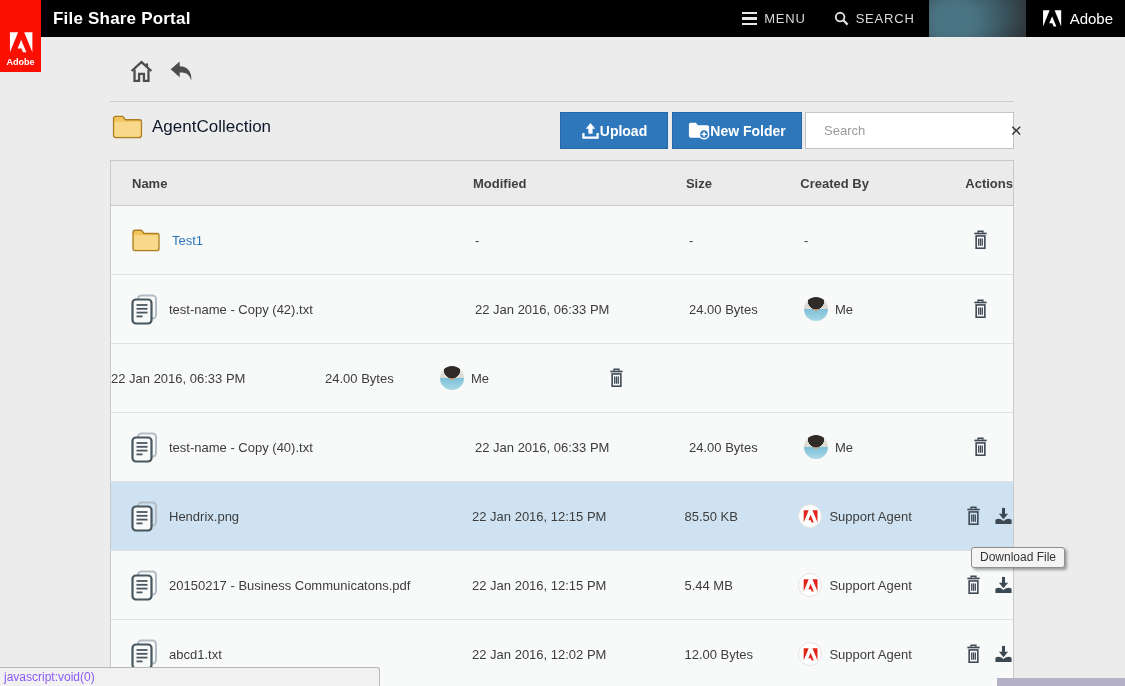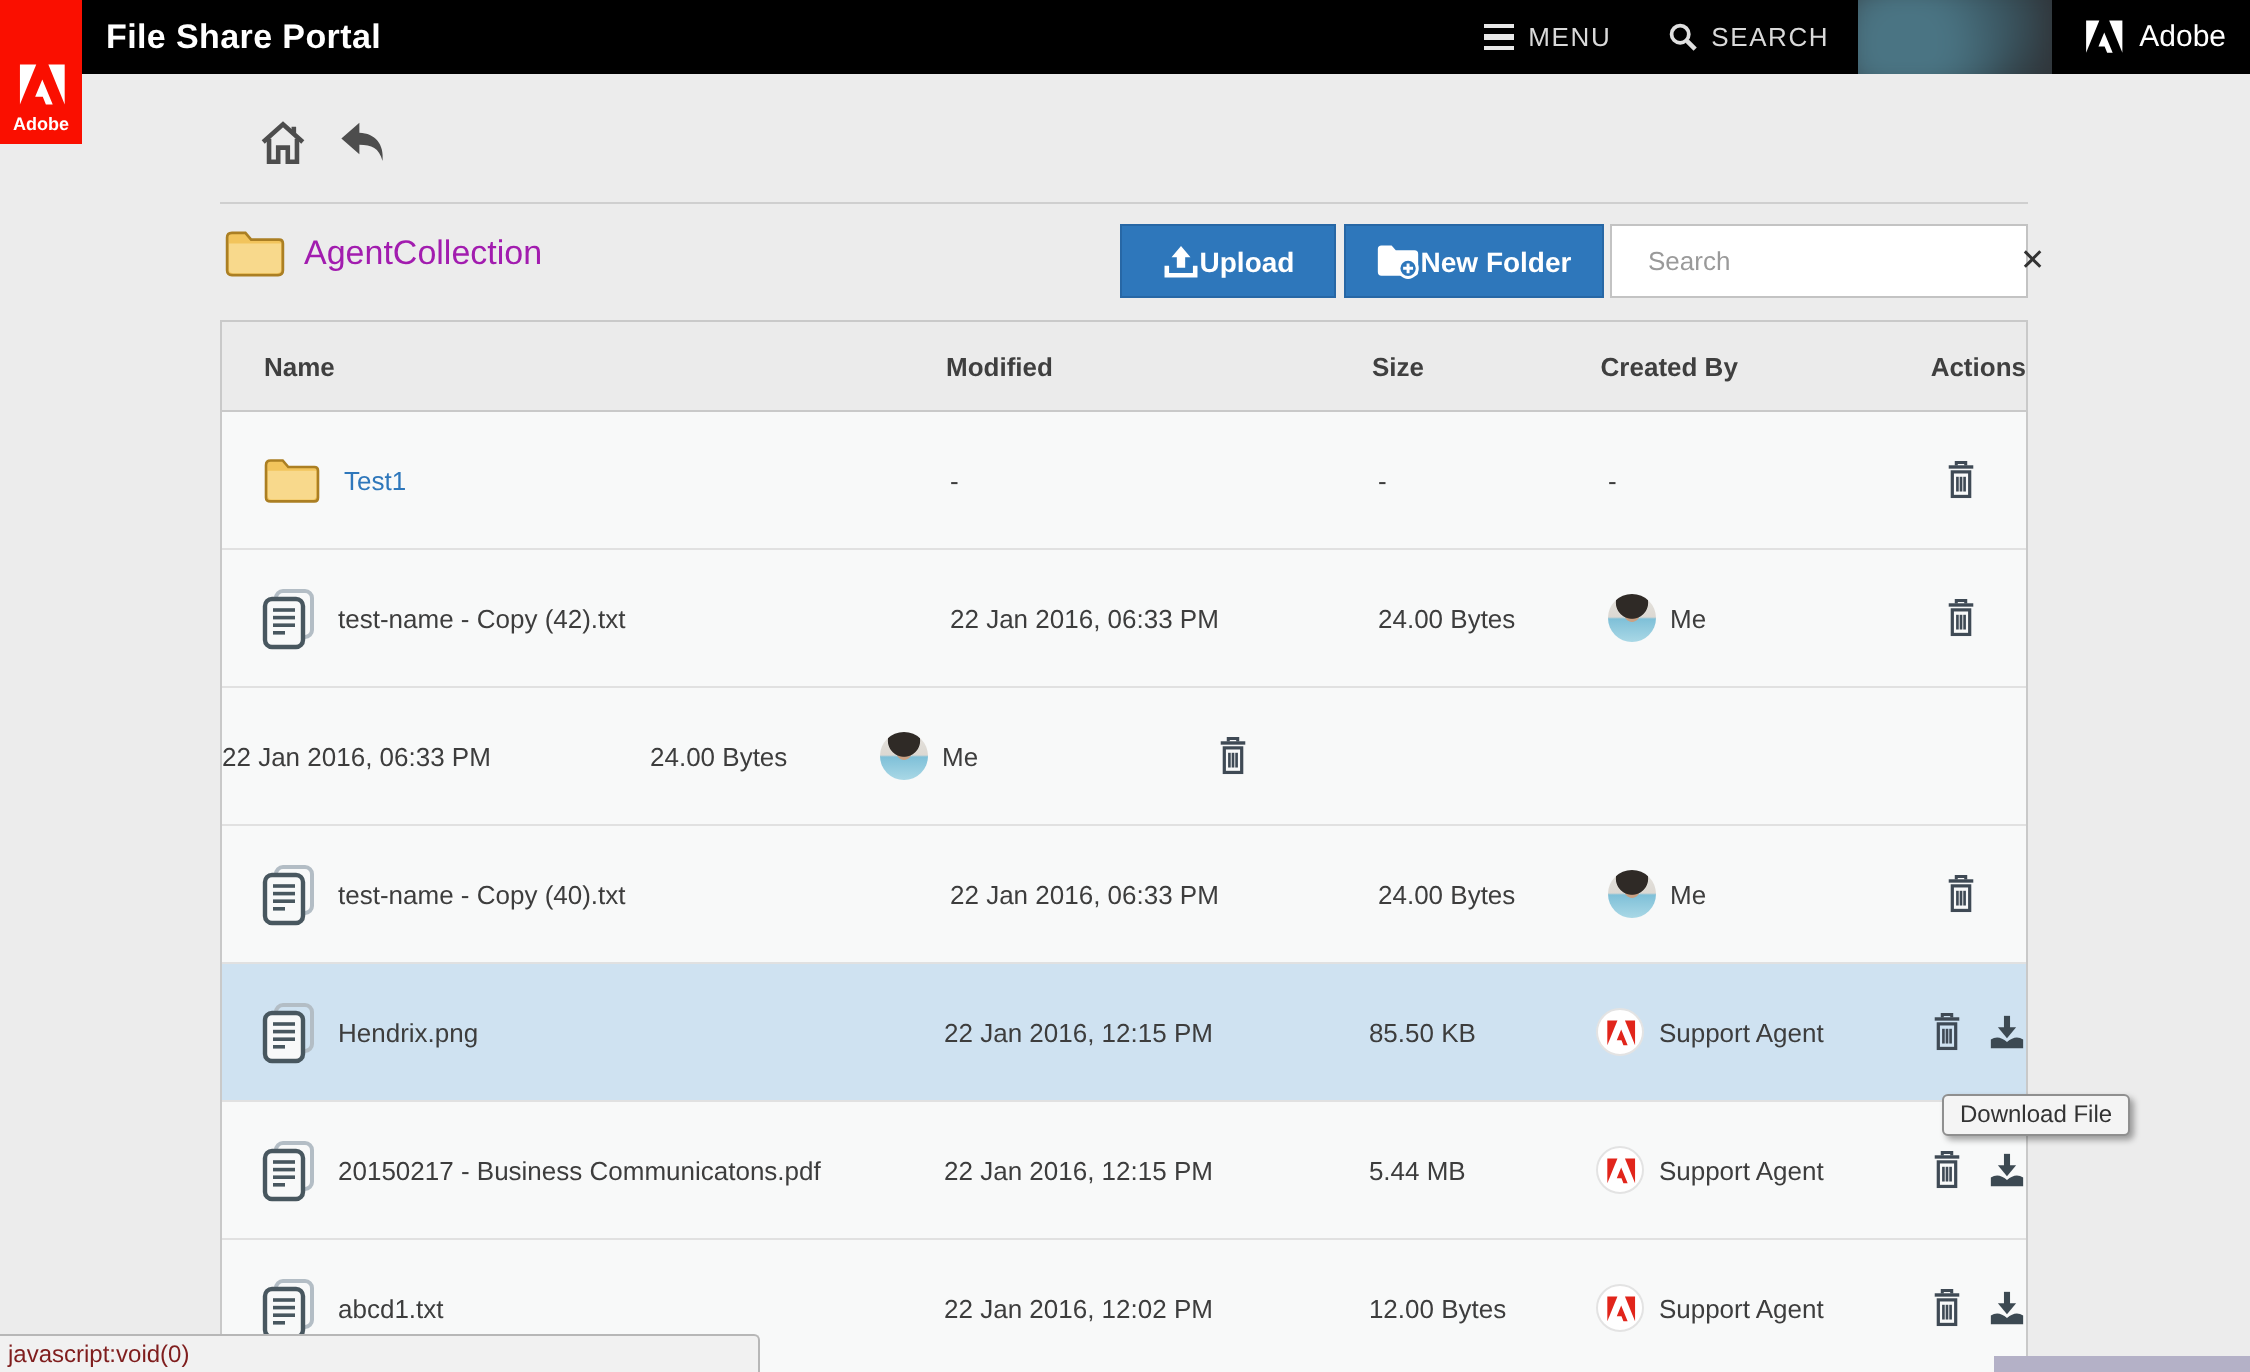--- a/index.html
+++ b/index.html
@@ -32,21 +32,21 @@
   .tb-brand svg { width:20px; height:17px; }
 
   
   .nav-icons { position:absolute; left:127px; top:57px; display:flex; gap:13px; align-items:center; }
   .nav-btn { width:28px; height:28px; display:flex; align-items:center; justify-content:center; cursor:pointer; }
 
   .divider { position:absolute; left:110px; top:101px; width:904px; height:1px; background:#cfcfcf; }
 
   
   .collection { position:absolute; left:112px; top:114px; display:flex; align-items:center; gap:9px; }
-  .collection .col-label { font-size:17px; color:#a21caf; }
+  .collection .col-label { font-size:17px; color:#0f172a; }
   .btn { position:absolute; top:112px; height:37px; background:#2e77bb; border:1px solid #2767a5; color:#fff;
          font-size:14px; font-weight:bold; display:flex; align-items:center; justify-content:center; gap:0; cursor:pointer; }
   .btn-upload { left:560px; width:108px; }
   .btn-newfolder { left:672px; width:130px; }
   .searchbox { position:absolute; left:805px; top:112px; width:209px; height:37px; background:#fff;
                border:1px solid #c3c3c3; display:flex; align-items:center; padding:0 10px; gap:8px; }
   .searchbox input { flex:1; border:none; outline:none; font-size:13px; color:#555; background:transparent;
                      font-family:"Liberation Sans", sans-serif; }
   .searchbox input::placeholder { color:#9a9a9a; }
   .search-clear { font-size:15px; color:#333; cursor:pointer; line-height:1; padding:2px; }
@@ -76,21 +76,21 @@
   .avatar-agent svg { width:15px; height:13px; }
 
   
   .tooltip { position:absolute; left:971px; top:547px; z-index:30; background:#f4f4f4; border:1px solid #8f8f8f;
              border-radius:3px; padding:2px 8px 3px; font-size:12px; color:#333;
              box-shadow:2px 2px 3px rgba(0,0,0,.35); white-space:nowrap; }
 
   
   .statusbar { position:absolute; left:0; top:667px; width:380px; height:19px; background:#f1f1f1;
                border-top:1px solid #b7b7b7; border-right:1px solid #b7b7b7; border-top-right-radius:3px;
-               font-size:12px; color:#7f1d1d; line-height:18px; padding-left:4px; z-index:25; }
+               font-size:12px; color:#8b5cf6; line-height:18px; padding-left:4px; z-index:25; }
   .hscroll-thumb { position:absolute; left:997px; top:678px; width:128px; height:8px; background:#b4b1c7; z-index:24; }
 </style>
 </head>
 <body>
 
 <div id="app">
 
   <div class="topbar">
     <div class="app-title">File Share Portal</div>
     <div class="topbar-right">

